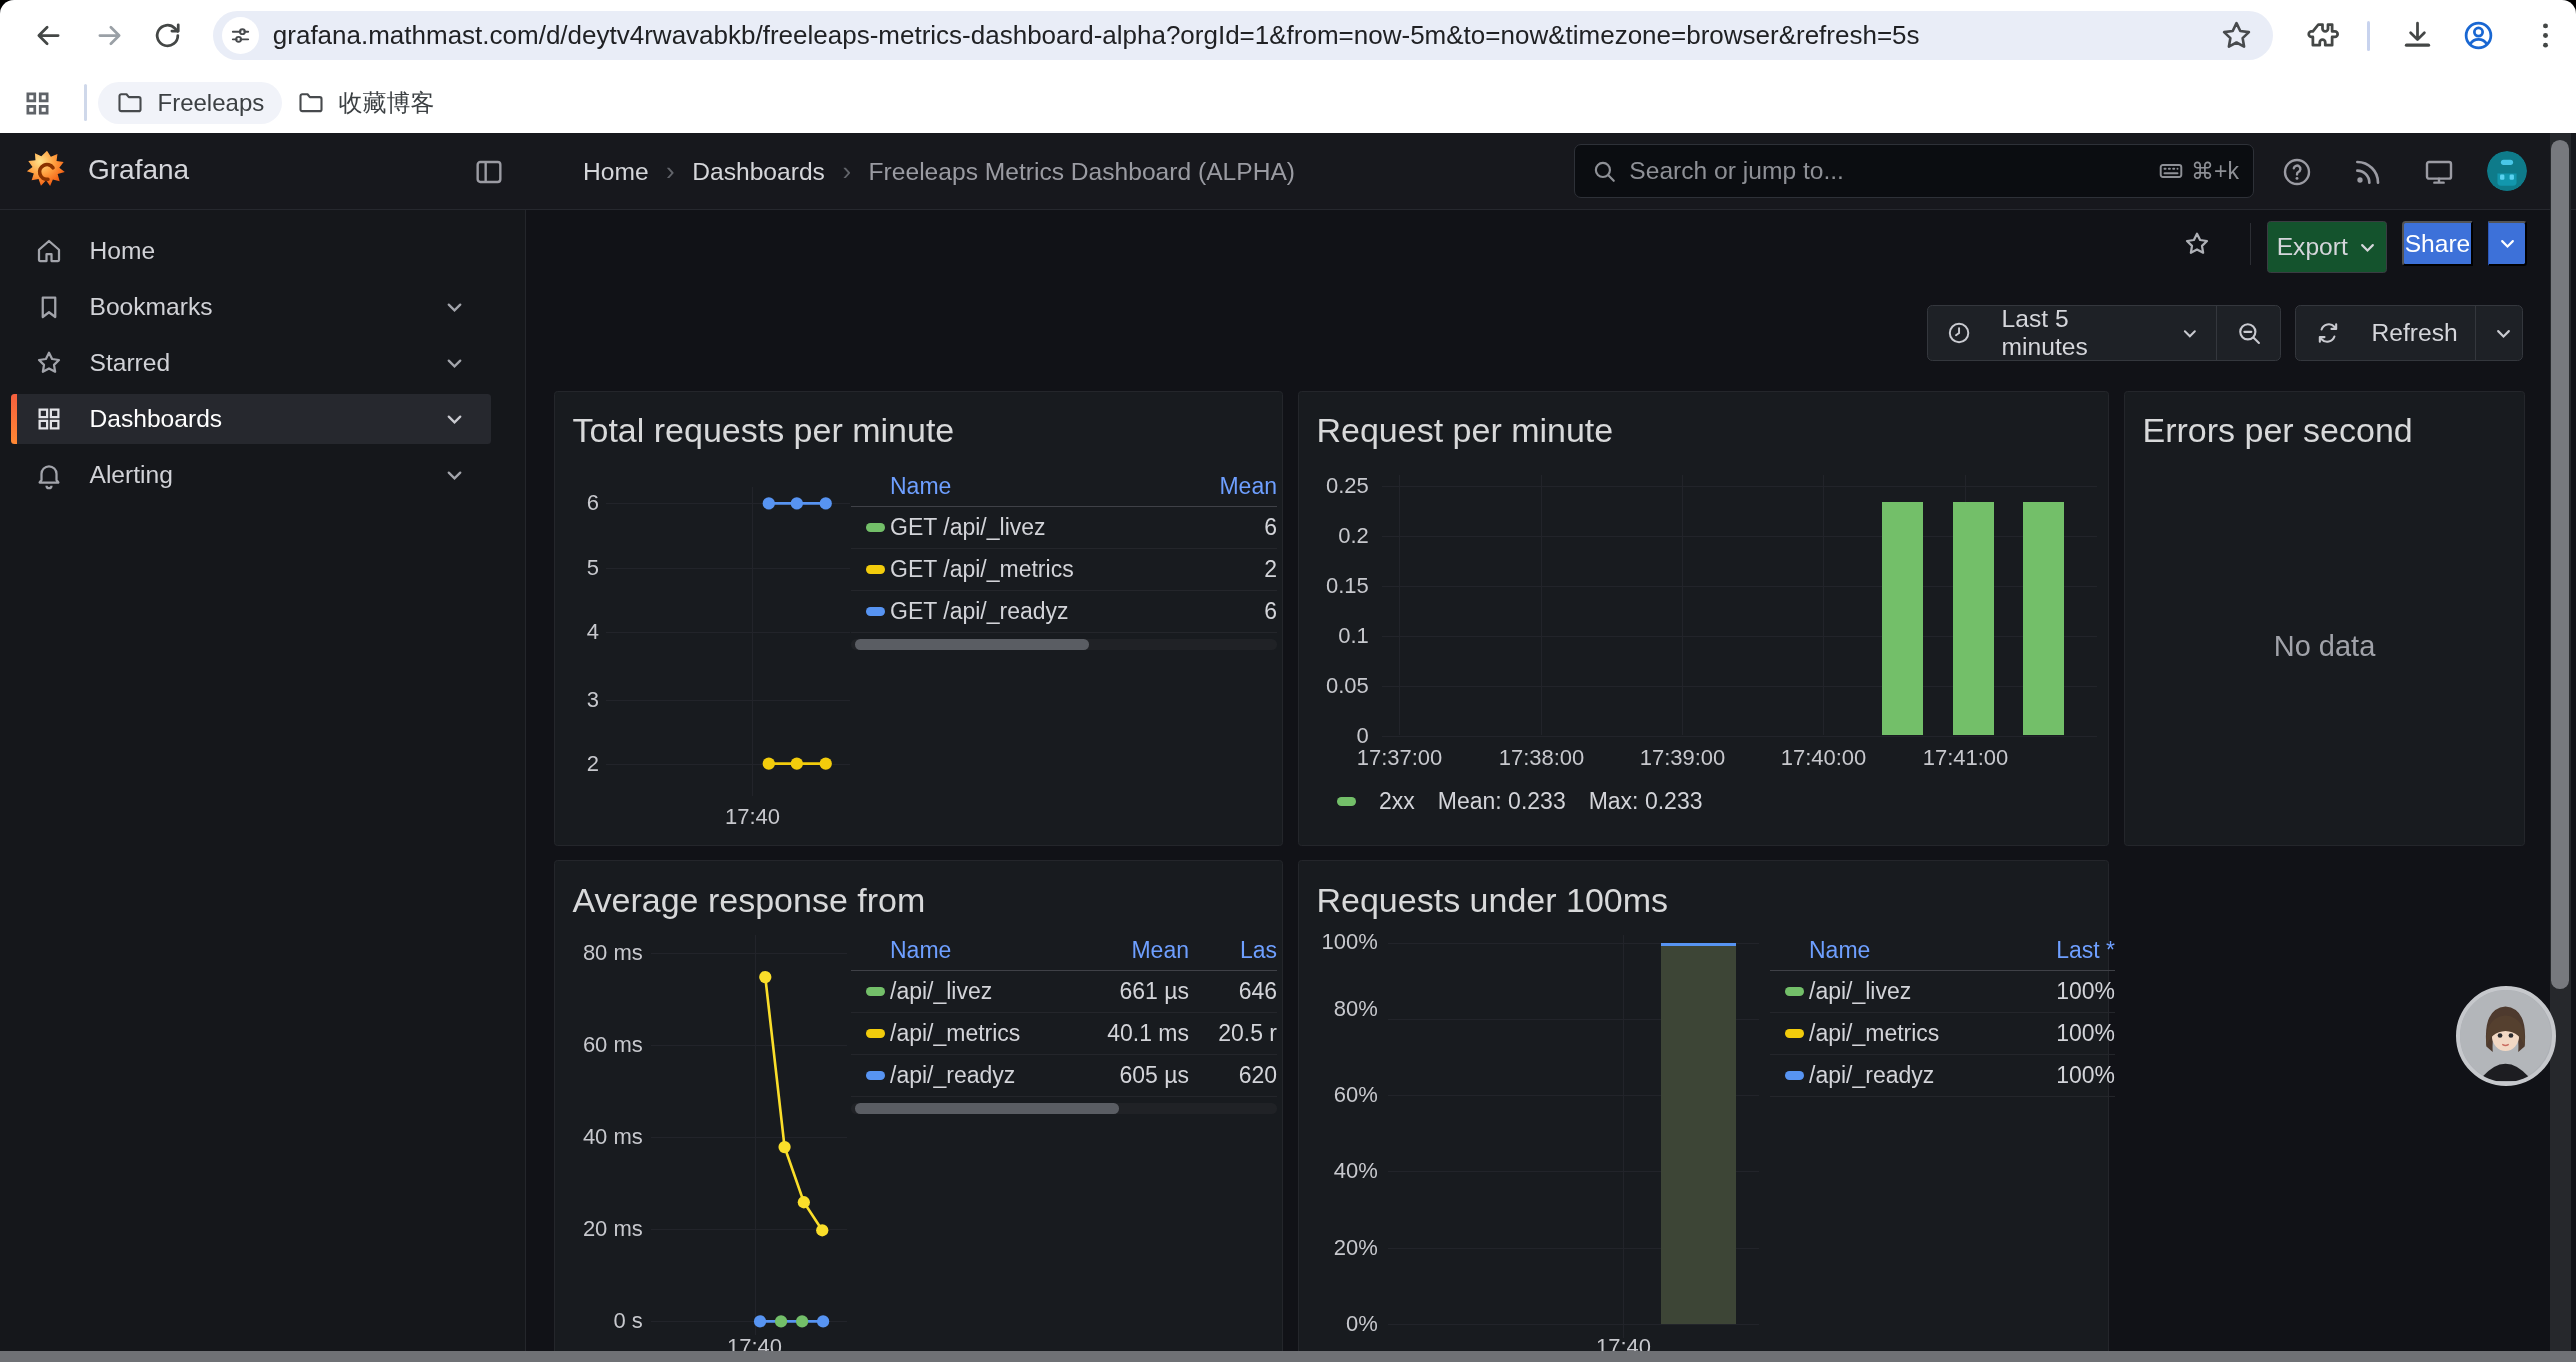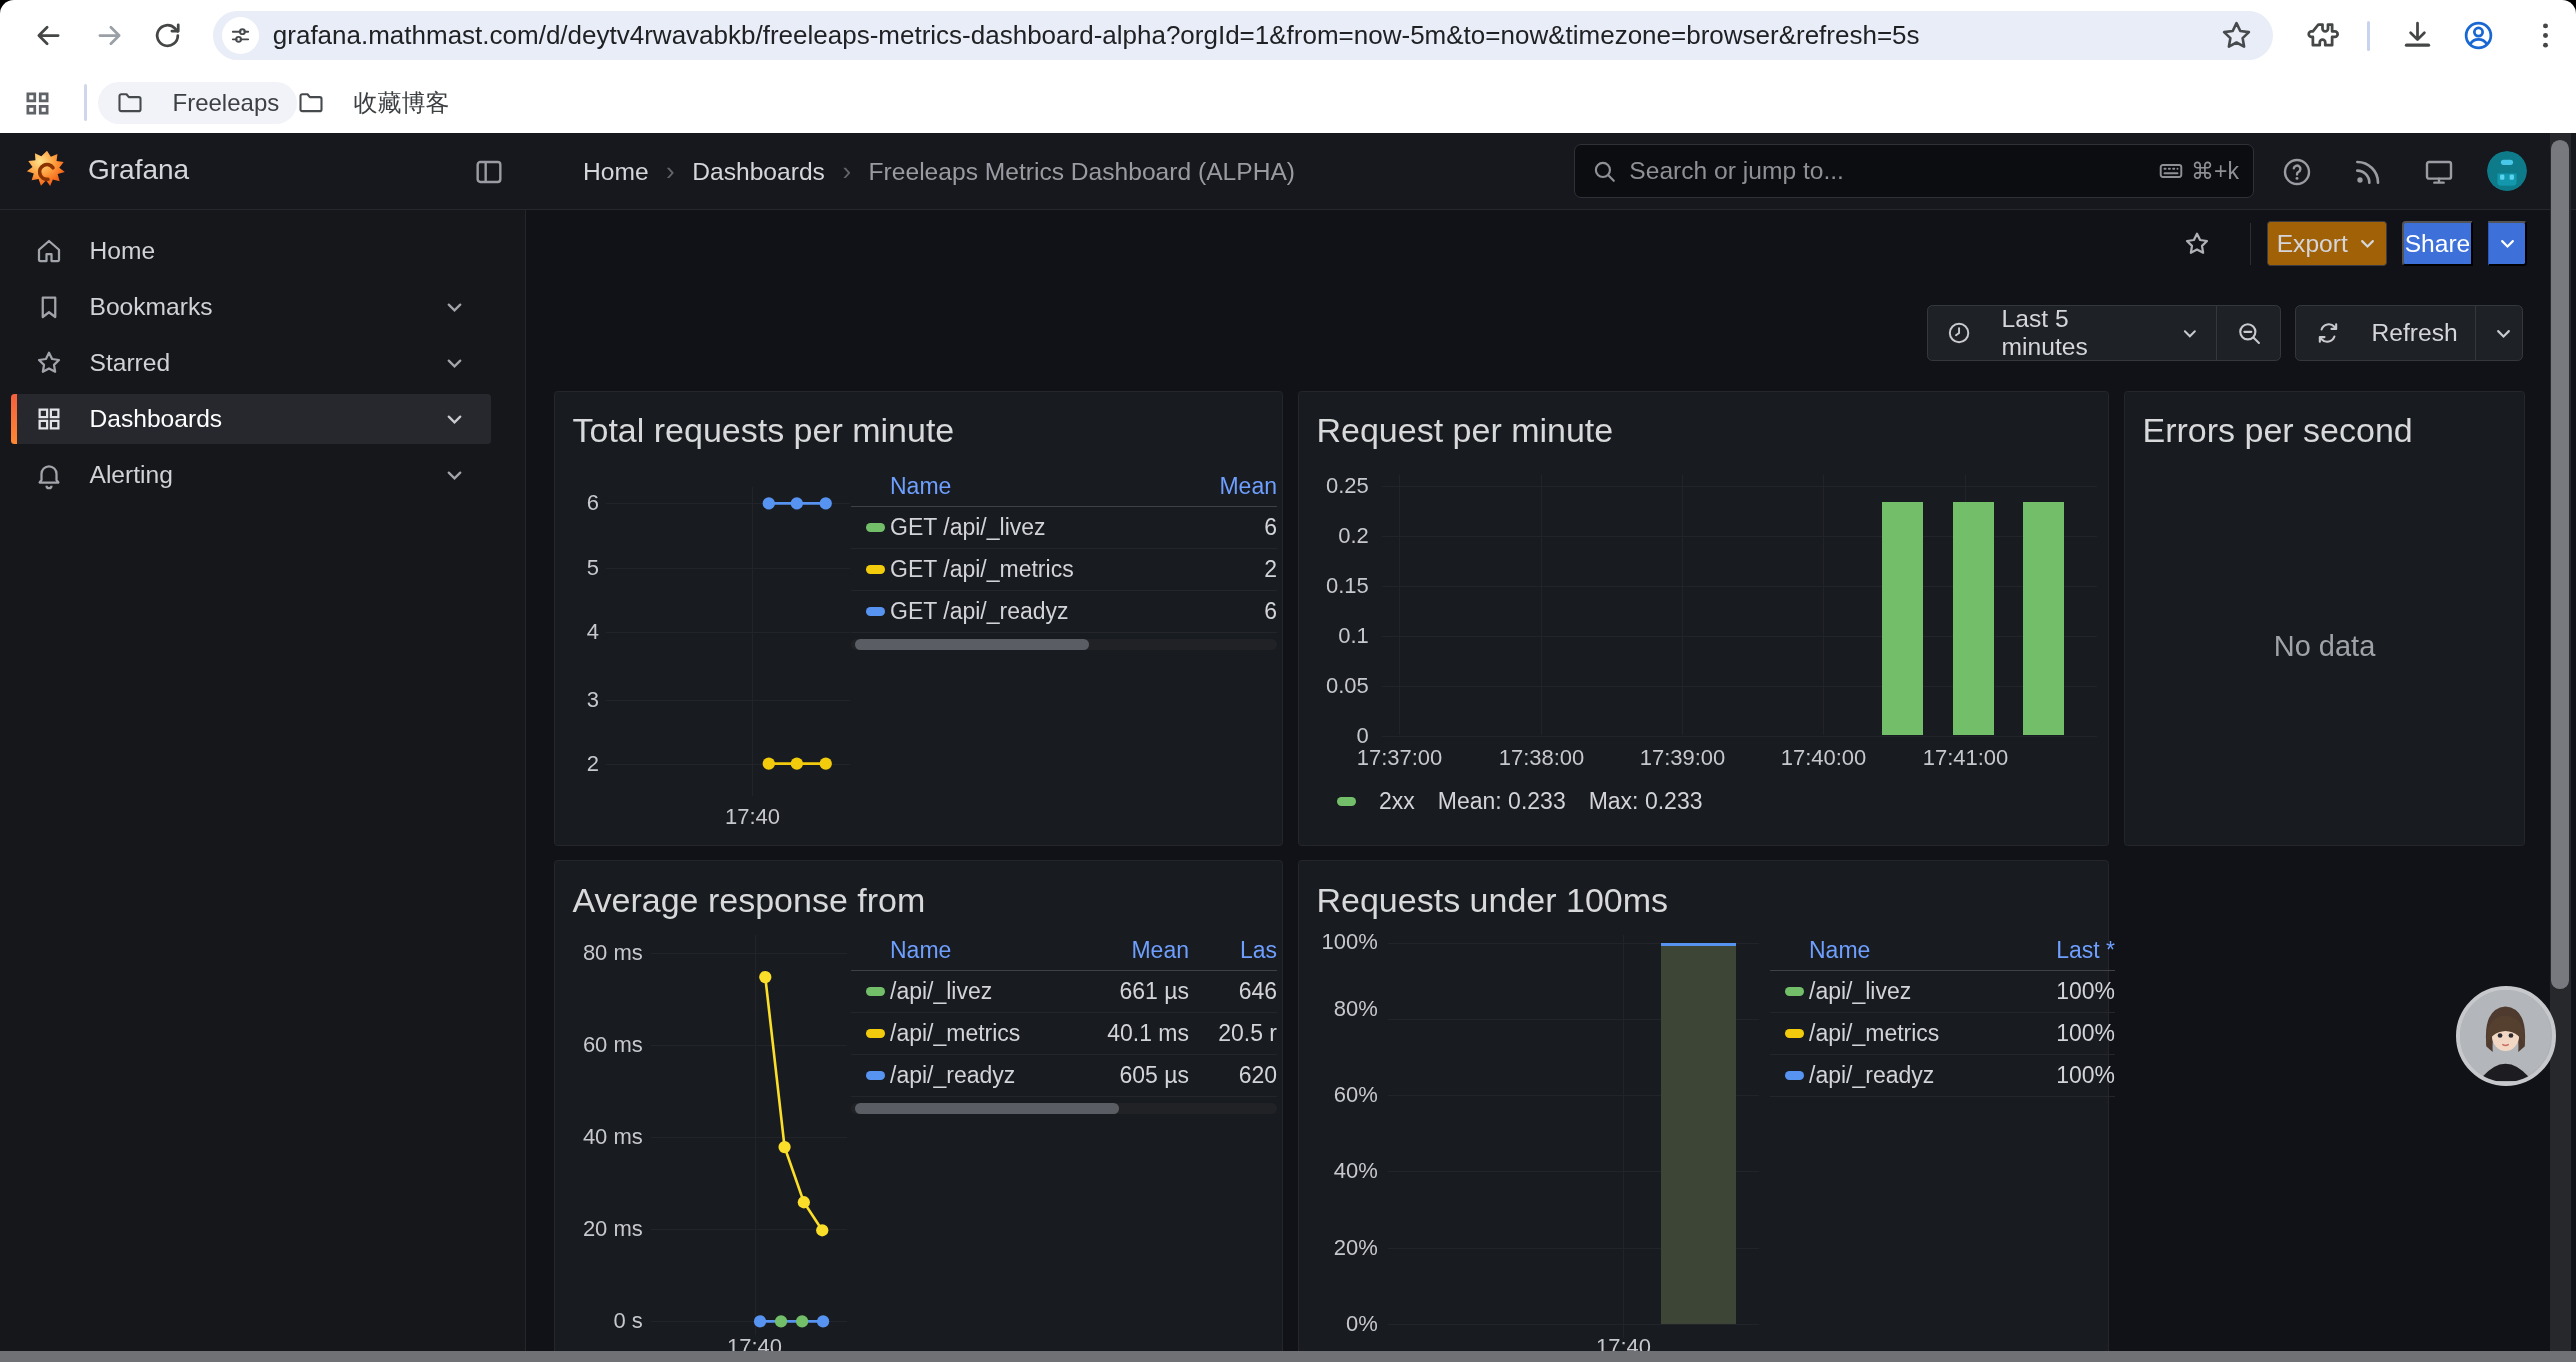--- a/index.html
+++ b/index.html
@@ -11,21 +11,21 @@
   
   .btoolbar { position:absolute; left:0; top:0; width:2576px; height:72px; background:#ffffff; }
   .bicon { position:absolute; top:19px; width:33px; height:33px; color:#5f6368; }
   .bicon svg { display:block; width:100%; height:100%; }
   .omnibox { position:absolute; left:213px; top:11.4px; width:2060px; height:49px; background:#e9edf7; border-radius:24.6px; display:flex; align-items:center; }
   .tune-circle { width:37px; height:37px; background:#ffffff; border-radius:50%; margin-left:8.8px; display:flex; align-items:center; justify-content:center; color:#474a4d; flex:0 0 auto; }
   .urlinput { flex:1; border:none; outline:none; background:transparent; font-family:"Liberation Sans","DejaVu Sans",sans-serif; font-size:26px; color:#202124; margin-left:14px; }
   .omni-star { width:35px; height:35px; color:#474a4d; margin-right:19px; flex:0 0 auto; }
   .bdivider { position:absolute; left:2367px; top:21px; width:2.6px; height:30px; background:#c8d3ee; border-radius:1.8px; }
   .bookbar { position:absolute; left:0; top:72px; width:2576px; height:61px; background:#ffffff; }
-  .chip { position:absolute; top:9.6px; height:42px; display:flex; align-items:center; gap:29px; border-radius:21px; padding:0 17.5px; color:#3c4043; font-size:24px; }
+  .chip { position:absolute; top:9.6px; height:42px; display:flex; align-items:center; gap:14px; border-radius:21px; padding:0 17.5px; color:#3c4043; font-size:24px; }
   .chip .f-icon { width:28px; height:28px; color:#474a4d; }
   .bb-divider { position:absolute; left:84px; top:12.3px; width:2.6px; height:37px; background:#cfd8ea; border-radius:1.8px; }
 
   
   .gshell { position:absolute; left:0; top:133px; width:2576px; height:1229px; background:#111217; }
   .gheader { position:absolute; left:0; top:0; width:2576px; height:77px; background:#17181d; border-bottom:0.9px solid #26282e; }
   .sidebar { position:absolute; left:0; top:77px; width:526px; height:1152px; background:#15171b; border-right:0.9px solid #24262b; }
   .brand { position:absolute; left:88px; top:21px; font-size:28px; font-weight:500; color:#d5d6db; }
   .gicon { color:#9b9ba3; }
   .gicon svg { display:block; }
@@ -44,21 +44,21 @@
   .searchbox input { flex:1; background:transparent; border:none; outline:none; color:#c9cad0; font-size:24.6px; margin-left:12.3px; font-family:"Liberation Sans","DejaVu Sans",sans-serif; }
   .searchbox input::placeholder { color:#8e9096; }
   .shortcut { display:flex; align-items:center; gap:7px; margin-right:14px; font-size:23px; color:#8e9096; }
   .hd-icon { position:absolute; top:23px; width:32px; height:32px; color:#9b9ba3; cursor:pointer; }
   .g-avatar { position:absolute; left:2487px; top:18.4px; width:40px; height:40px; border-radius:50%; overflow:hidden; cursor:pointer; }
 
   .subheader { position:absolute; left:526px; top:77px; width:2050px; height:69px; background:#111217; }
   .sh-star { position:absolute; left:2182px; top:96px; width:30px; height:30px; color:#aeb0b6; cursor:pointer; }
   .sh-div { position:absolute; left:2250px; top:90px; width:0.9px; height:42px; background:#2c2e34; }
   .btn { position:absolute; display:flex; align-items:center; justify-content:center; gap:10.5px; border-radius:3.5px; font-size:24.6px; cursor:pointer; }
-  .btn-export { left:2267px; top:88px; width:120px; height:45px; background:#a16207; border:0.9px solid #3a3c42; color:#d5d6db; }
+  .btn-export { left:2267px; top:88px; width:120px; height:52px; background:#14532d; border:0.9px solid #3a3c42; color:#d5d6db; }
   .btn-share { left:2402px; top:88px; width:71px; height:45px; background:#3d71d9; color:#ffffff; font-weight:500; border-radius:3.5px 0 0 3.5px; }
   .btn-share-chev { left:2488px; top:88px; width:39px; height:45px; background:#3d71d9; color:#ffffff; border-radius:0 3.5px 3.5px 0; border-left:0.9px solid #2c57b8; }
   .chev { width:19px; height:19px; }
 
   
   .tgroup { position:absolute; top:172px; height:56px; display:flex; align-items:stretch; background:#1e2126; border:0.9px solid #34373d; border-radius:5.3px; color:#d5d6db; font-size:24.6px; }
   .tseg { display:flex; align-items:center; gap:30px; padding:0 17.5px; cursor:pointer; }
   .tseg + .tseg { border-left:0.9px solid #34373d; }
   .tico { width:28px; height:28px; color:#c9cad0; }
 

